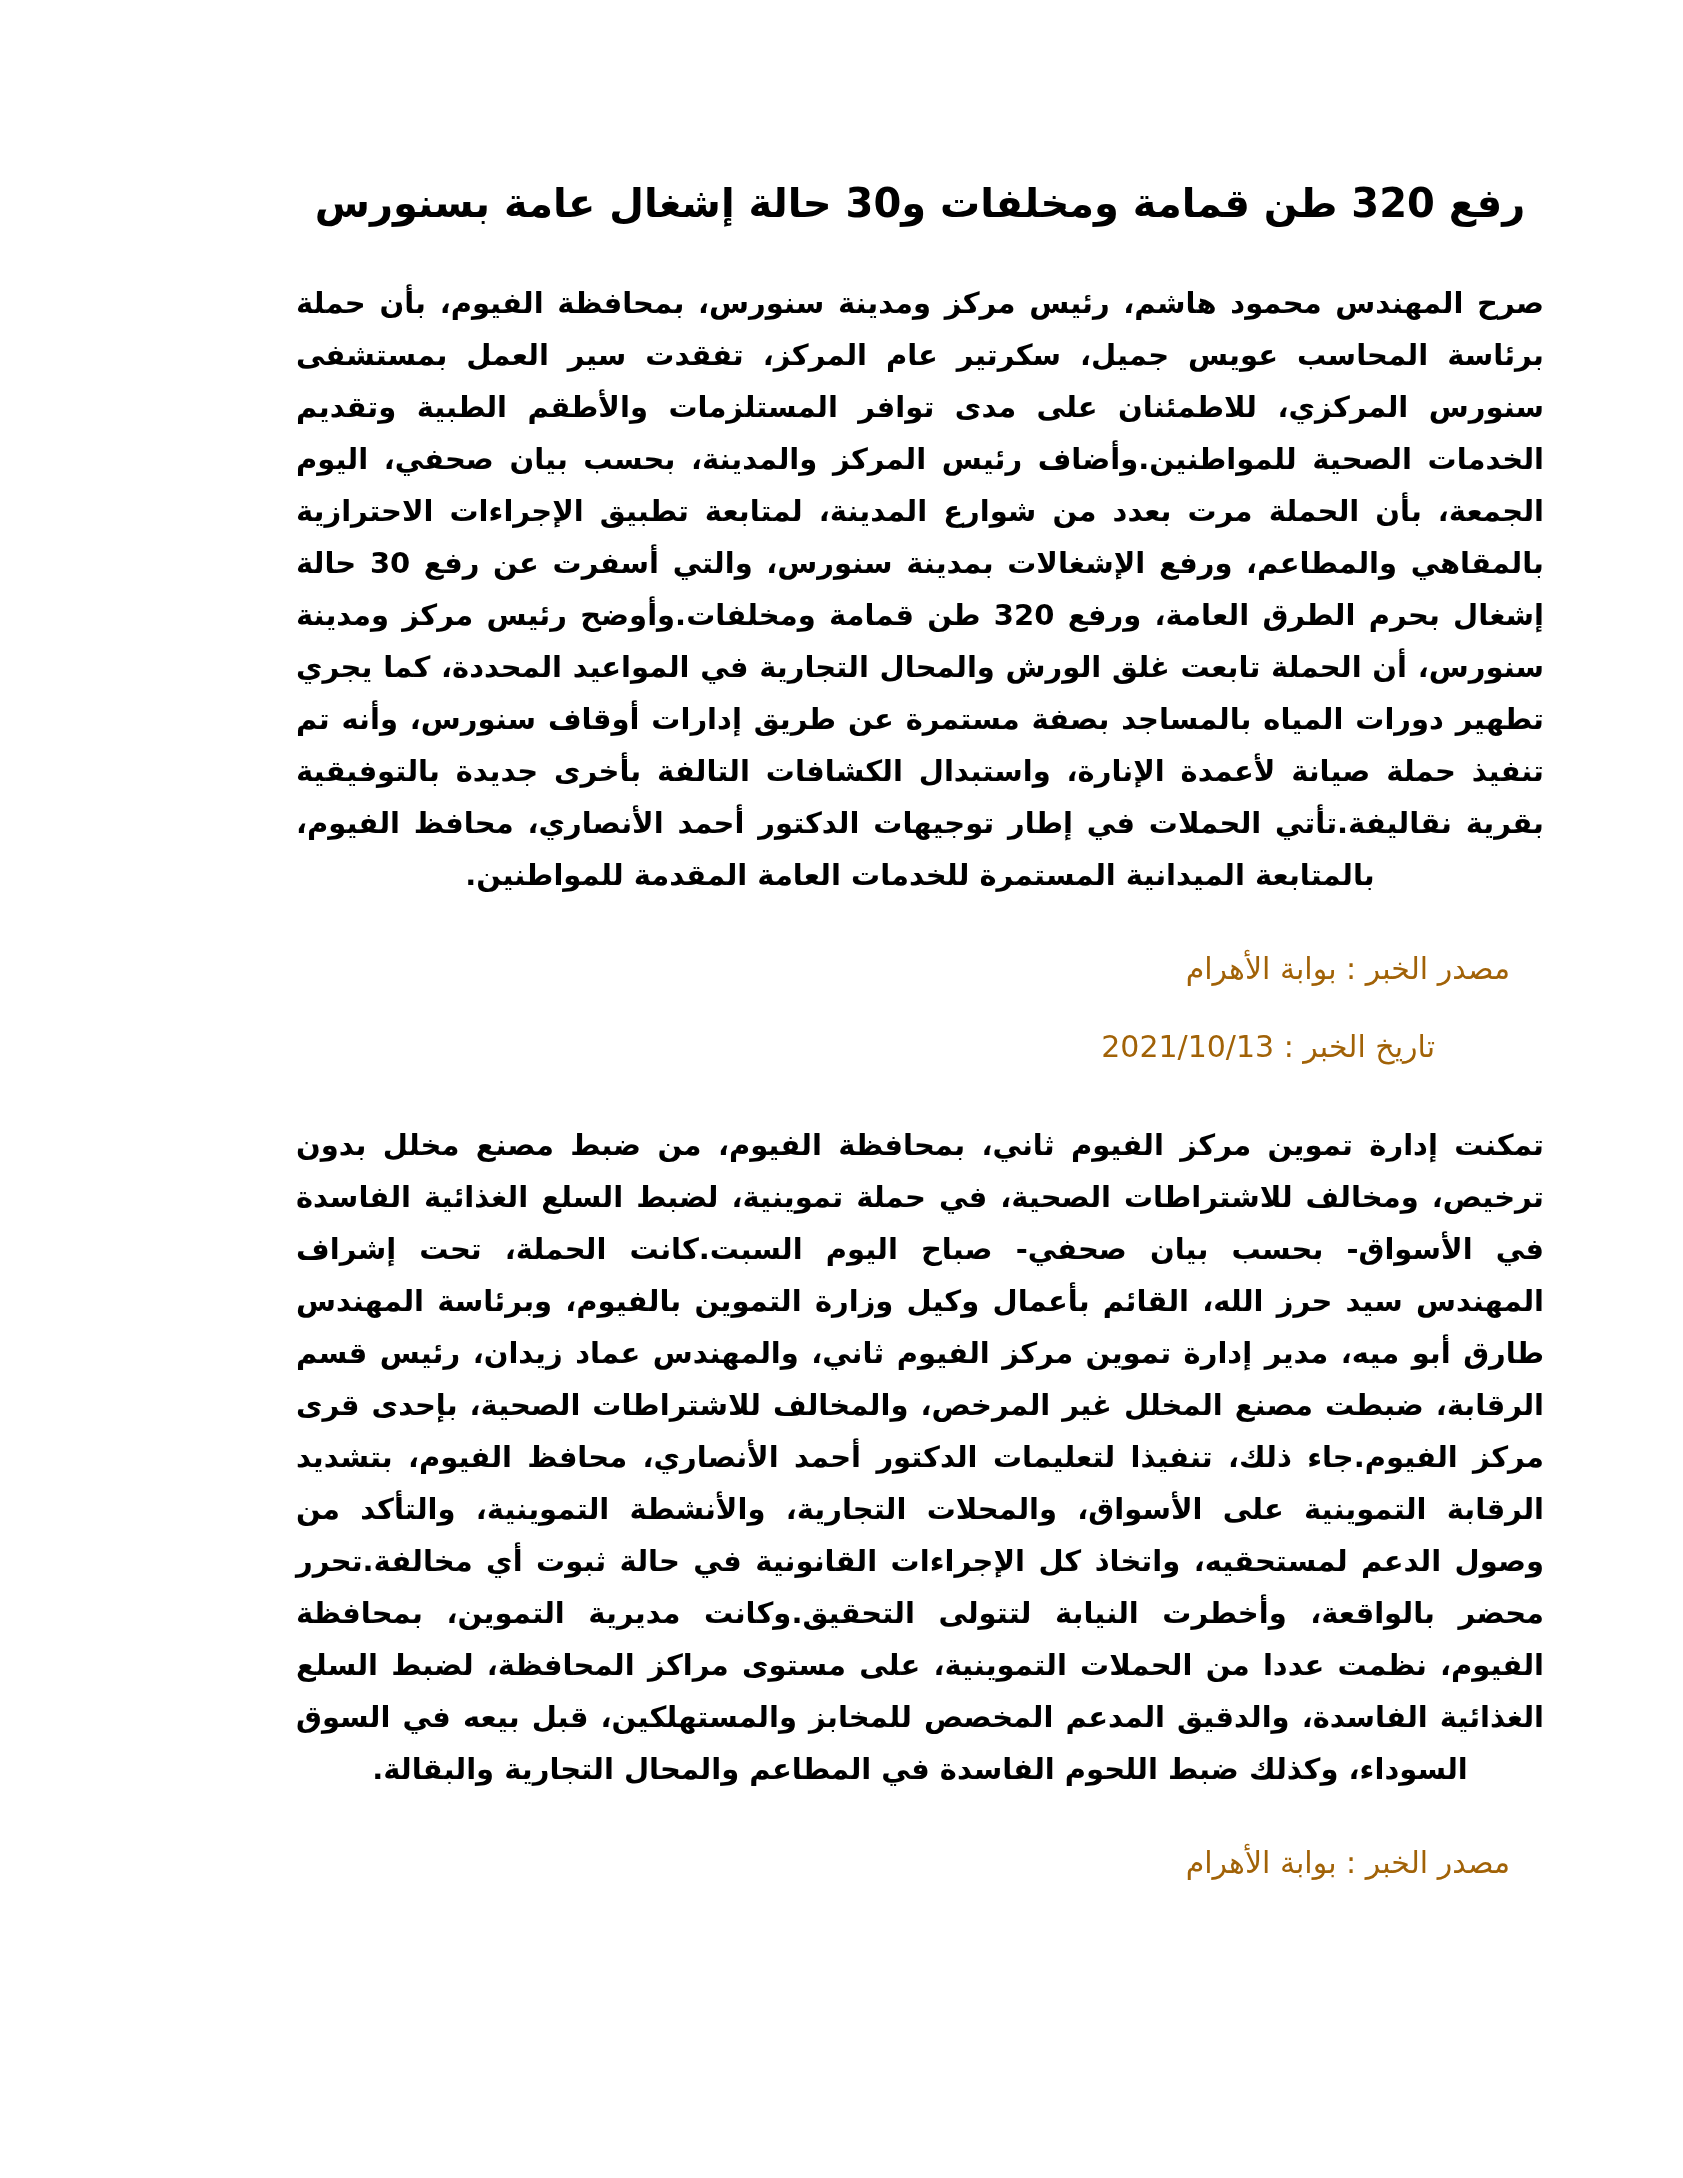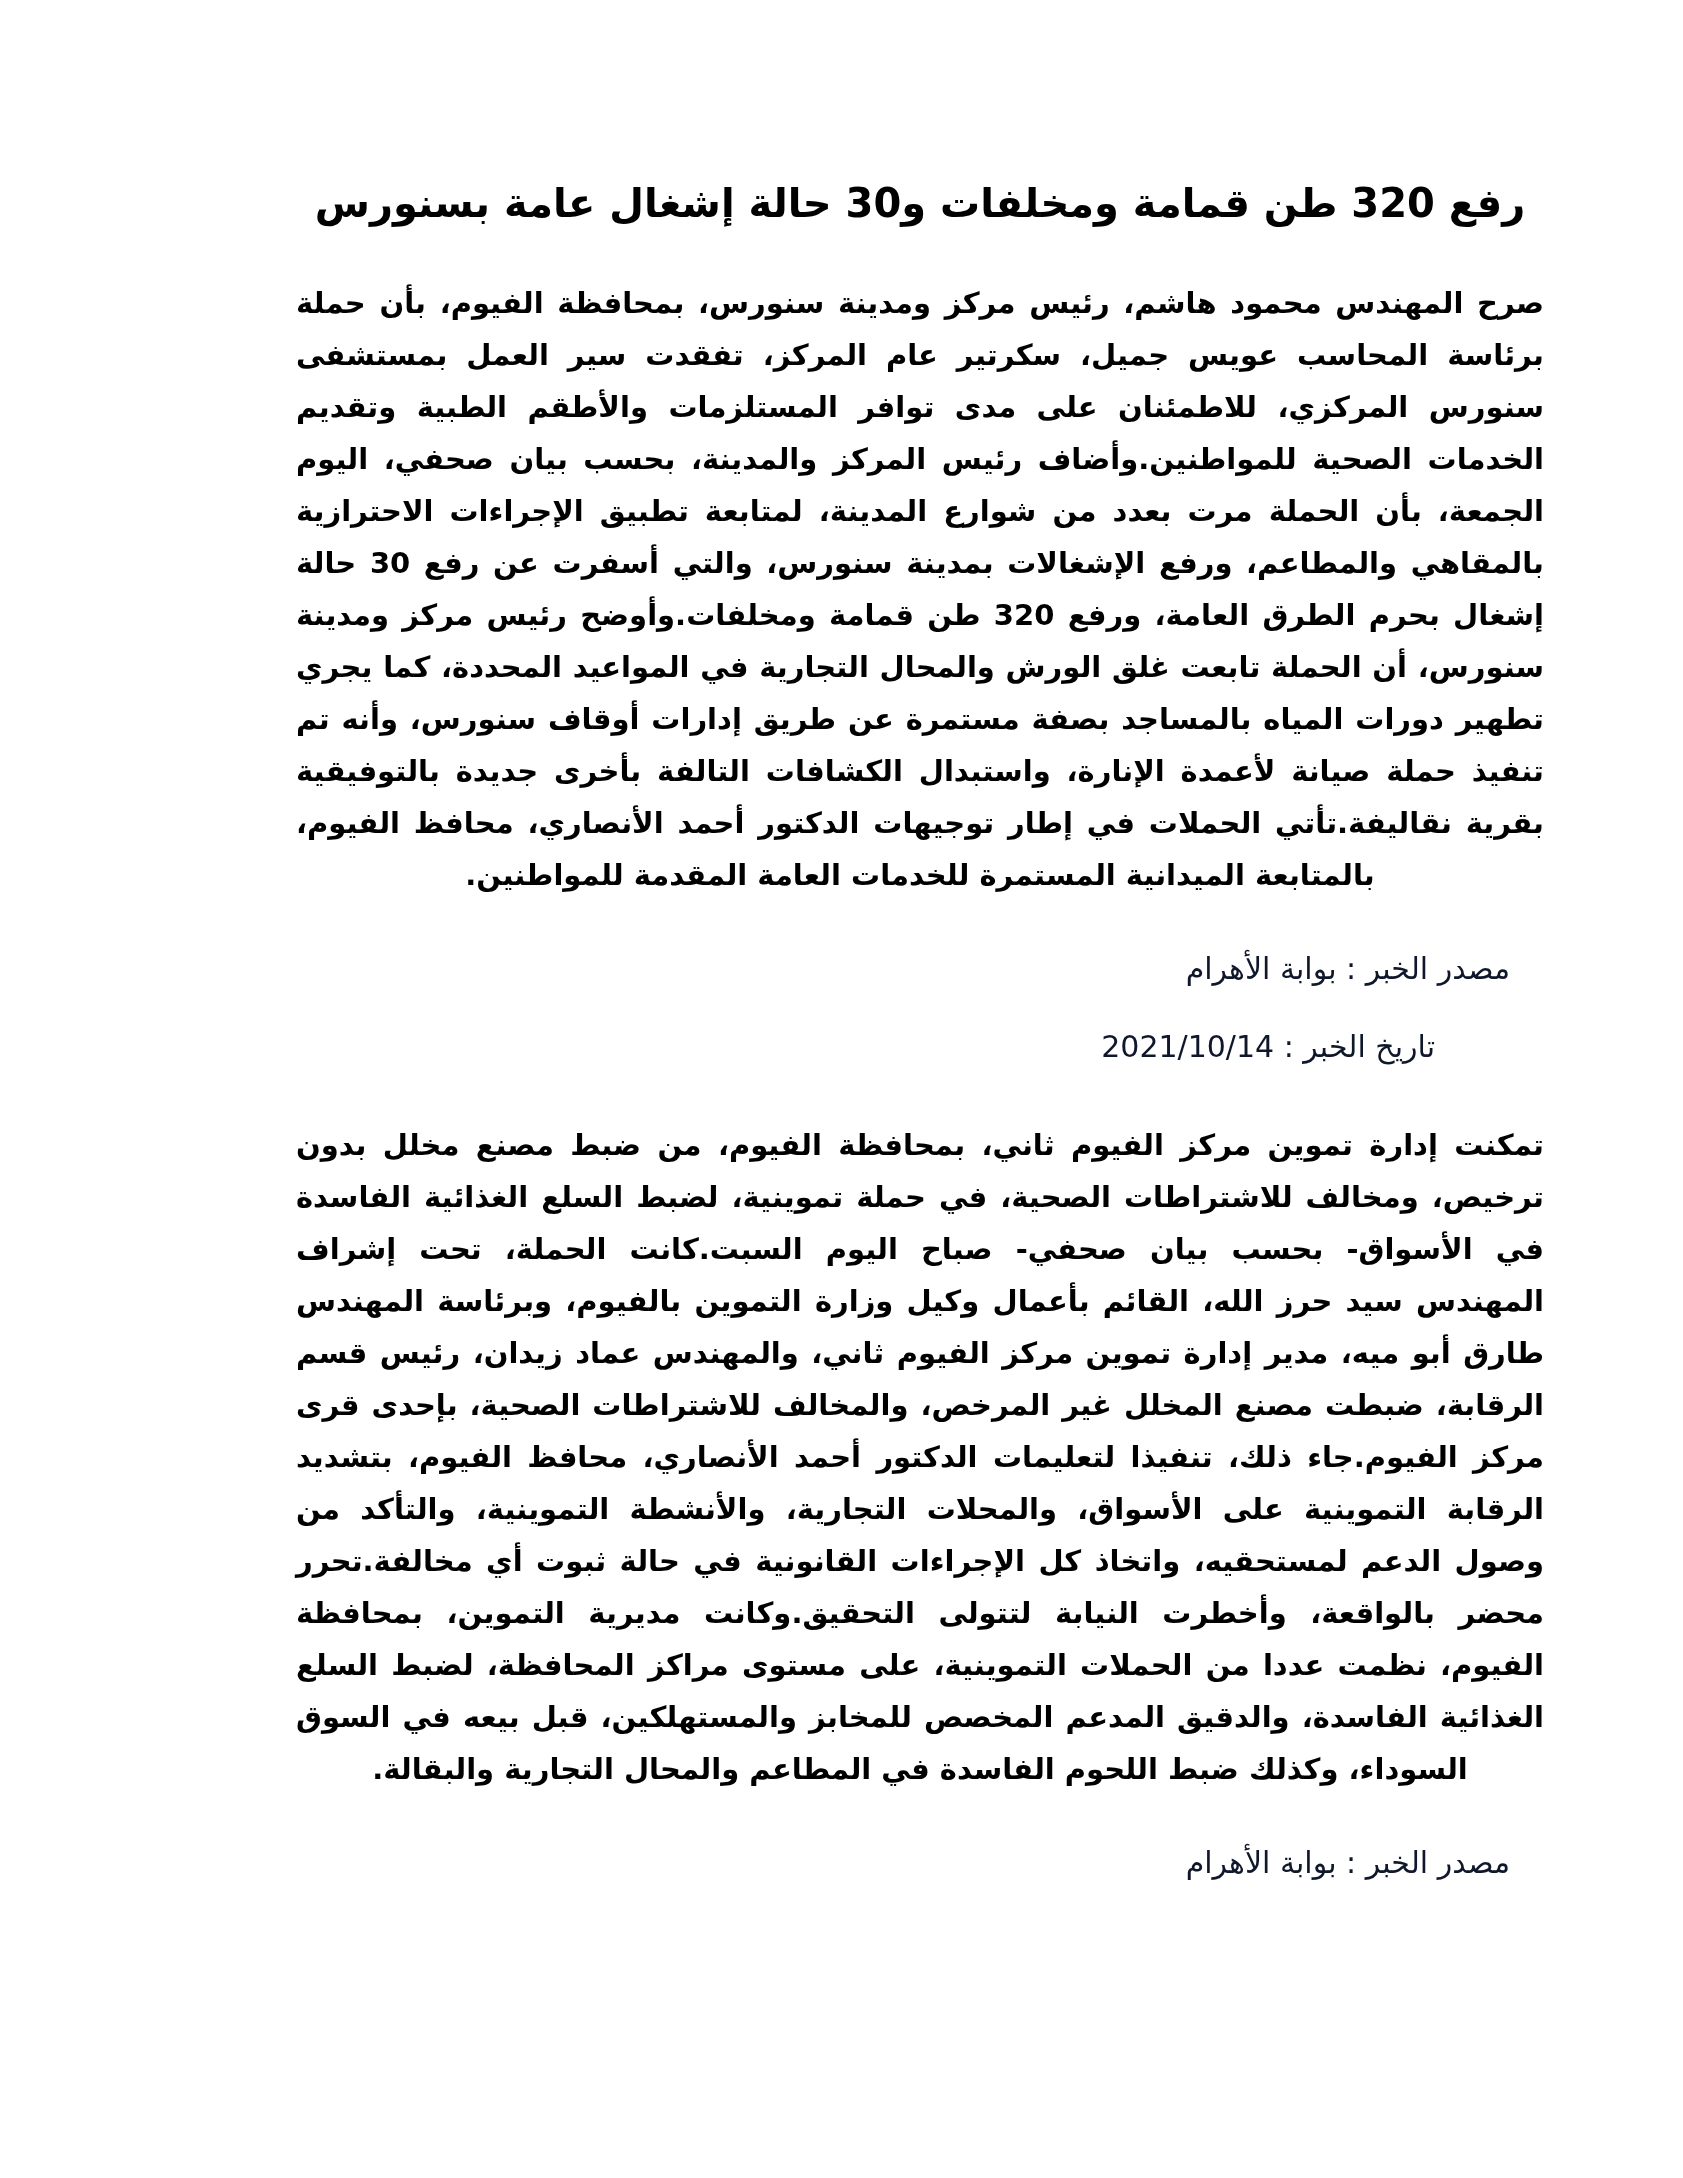--- a/index.html
+++ b/index.html
@@ -39,35 +39,35 @@
     text-align: justify;
     text-align-last: center;
     color: #000000;
     font-weight: bold;
   }
   .meta-line {
     margin: 0;
     font-size: 30px;
     line-height: 52px;
     text-align: right;
-    color: #0f172a;
+    color: #a16207;
   }
   .source-line { margin-top: 42px; margin-left: 0; margin-right: 34px; }
   .date-line   { margin-top: 26px; margin-right: 109px; }
 </style>
 </head>
 <body>
 
 <div class="page">
 
   <section class="article article-1">
     <h1 class="article-title">رفع 320 طن قمامة ومخلفات و30 حالة إشغال عامة بسنورس</h1>
     <p class="article-body">صرح المهندس محمود هاشم، رئيس مركز ومدينة سنورس، بمحافظة الفيوم، بأن حملة برئاسة المحاسب عويس جميل، سكرتير عام المركز، تفقدت سير العمل بمستشفى سنورس المركزي، للاطمئنان على مدى توافر المستلزمات والأطقم الطبية وتقديم الخدمات الصحية للمواطنين.وأضاف رئيس المركز والمدينة، بحسب بيان صحفي، اليوم الجمعة، بأن الحملة مرت بعدد من شوارع المدينة، لمتابعة تطبيق الإجراءات الاحترازية بالمقاهي والمطاعم، ورفع الإشغالات بمدينة سنورس، والتي أسفرت عن رفع 30 حالة إشغال بحرم الطرق العامة، ورفع 320 طن قمامة ومخلفات.وأوضح رئيس مركز ومدينة سنورس، أن الحملة تابعت غلق الورش والمحال التجارية في المواعيد المحددة، كما يجري تطهير دورات المياه بالمساجد بصفة مستمرة عن طريق إدارات أوقاف سنورس، وأنه تم تنفيذ حملة صيانة لأعمدة الإنارة، واستبدال الكشافات التالفة بأخرى جديدة بالتوفيقية بقرية نقاليفة.تأتي الحملات في إطار توجيهات الدكتور أحمد الأنصاري، محافظ الفيوم، بالمتابعة الميدانية المستمرة للخدمات العامة المقدمة للمواطنين.</p>
     <p class="meta-line source-line">مصدر الخبر : بوابة الأهرام</p>
-    <p class="meta-line date-line">تاريخ الخبر : 2021/10/14</p>
+    <p class="meta-line date-line">تاريخ الخبر : 2021/10/13</p>
   </section>
 
   <section class="article article-2">
     <p class="article-body">تمكنت إدارة تموين مركز الفيوم ثاني، بمحافظة الفيوم، من ضبط مصنع مخلل بدون ترخيص، ومخالف للاشتراطات الصحية، في حملة تموينية، لضبط السلع الغذائية الفاسدة في الأسواق- بحسب بيان صحفي- صباح اليوم السبت.كانت الحملة، تحت إشراف المهندس سيد حرز الله، القائم بأعمال وكيل وزارة التموين بالفيوم، وبرئاسة المهندس طارق أبو ميه، مدير إدارة تموين مركز الفيوم ثاني، والمهندس عماد زيدان، رئيس قسم الرقابة، ضبطت مصنع المخلل غير المرخص، والمخالف للاشتراطات الصحية، بإحدى قرى مركز الفيوم.جاء ذلك، تنفيذا لتعليمات الدكتور أحمد الأنصاري، محافظ الفيوم، بتشديد الرقابة التموينية على الأسواق، والمحلات التجارية، والأنشطة التموينية، والتأكد من وصول الدعم لمستحقيه، واتخاذ كل الإجراءات القانونية في حالة ثبوت أي مخالفة.تحرر محضر بالواقعة، وأخطرت النيابة لتتولى التحقيق.وكانت مديرية التموين، بمحافظة الفيوم، نظمت عددا من الحملات التموينية، على مستوى مراكز المحافظة، لضبط السلع الغذائية الفاسدة، والدقيق المدعم المخصص للمخابز والمستهلكين، قبل بيعه في السوق السوداء، وكذلك ضبط اللحوم الفاسدة في المطاعم والمحال التجارية والبقالة.</p>
     <p class="meta-line source-line">مصدر الخبر : بوابة الأهرام</p>
   </section>
 
 </div>
 
 

